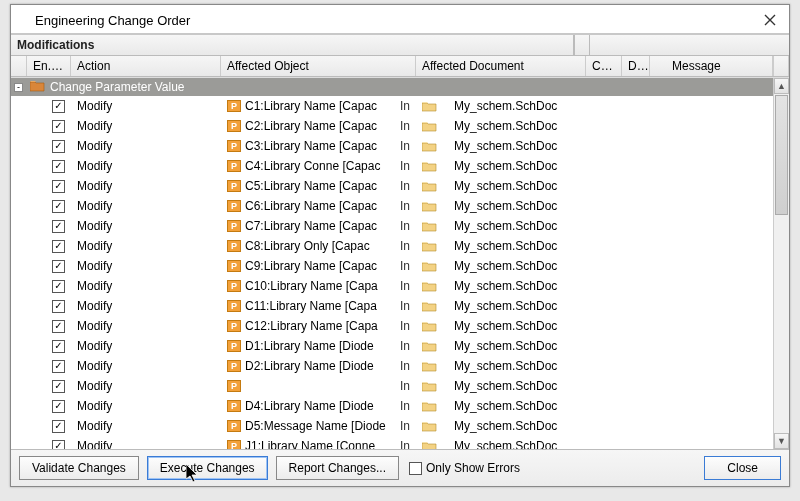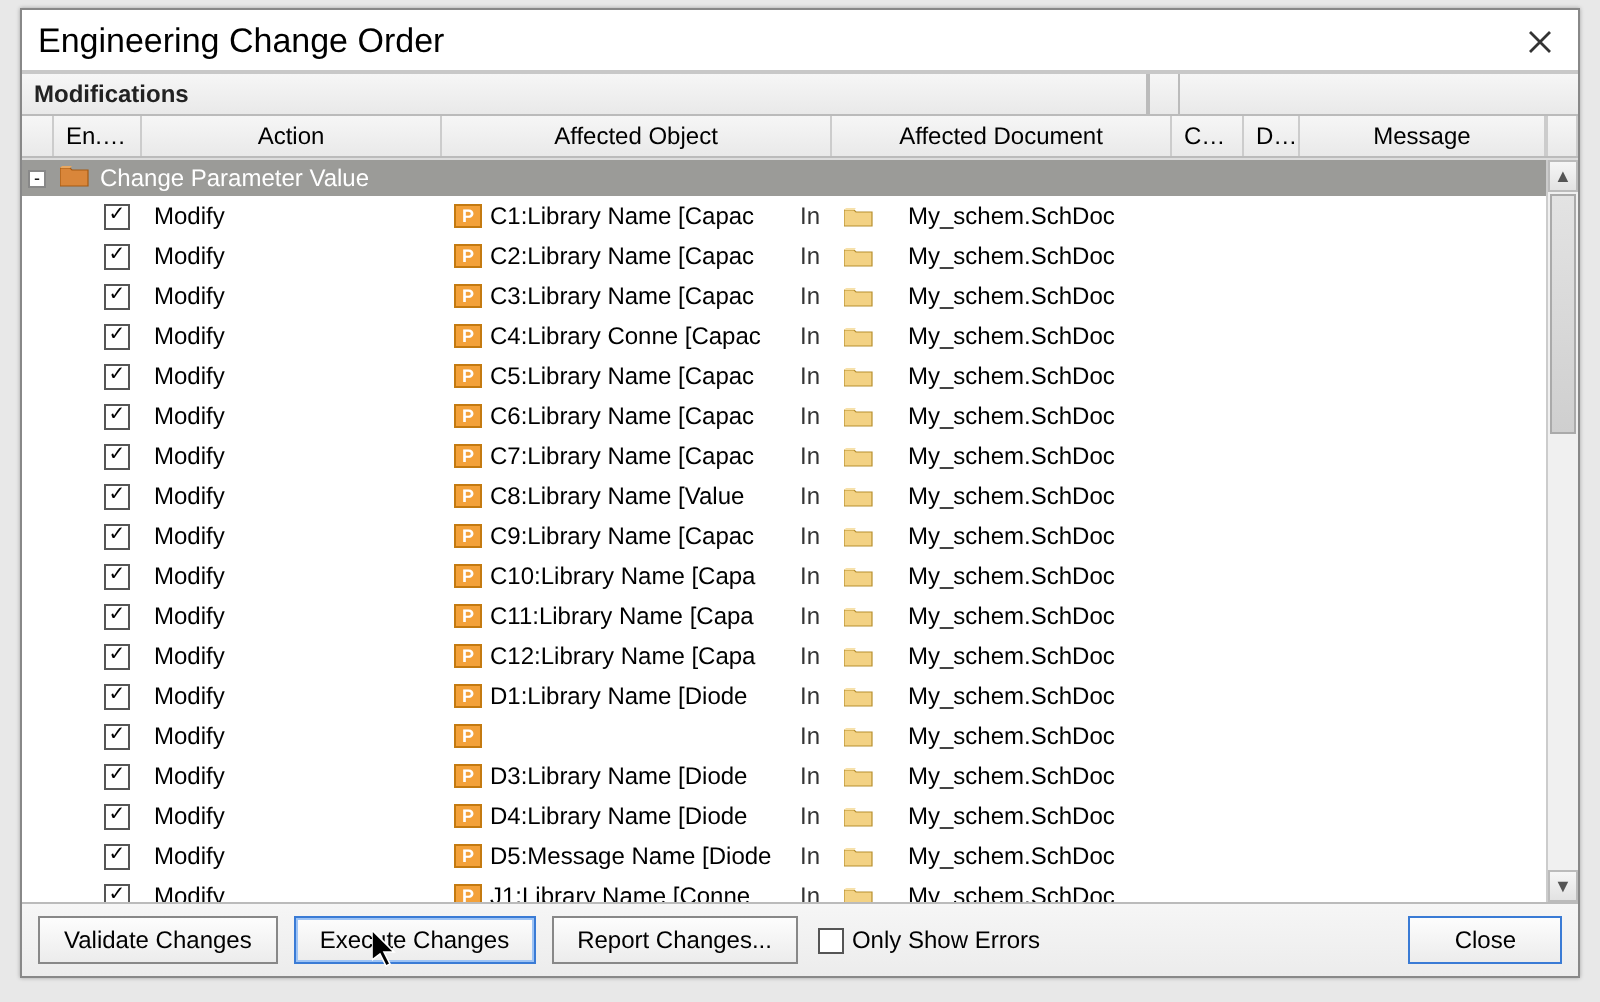--- a/index.html
+++ b/index.html
@@ -18,21 +18,21 @@
     border: 1px solid #888;
     box-shadow: 0 0 2px rgba(0,0,0,0.3);
   }
   .titlebar {
     display: flex;
     align-items: center;
     justify-content: space-between;
     padding: 6px 8px 4px 8px;
     border-bottom: 1px solid #c8c8c8;
   }
-  .titlebar .title { font-size: 17px; }
+  .titlebar .title { font-size: 13px; margin-left: 16px; }
   .close-x {
     width: 22px; height: 18px;
     display:flex; align-items:center; justify-content:center;
     cursor: pointer;
   }
   .headers {
     display: flex;
     border-top: 1px solid #c8c8c8;
     border-bottom: 1px solid #bbb;
     background: linear-gradient(#f6f6f6,#e9e9e9);
@@ -48,30 +48,30 @@
   .panel-h.scrollpad { width: 16px; border-left:1px solid #bbb; }
   .colheads {
     display:flex;
     border-bottom: 1px solid #bbb;
     background: linear-gradient(#f6f6f6,#e9e9e9);
     font-size: 12px;
   }
   .colheads div {
     padding: 3px 6px;
     border-right: 1px solid #ccc;
-    overflow:hidden; white-space:nowrap; text-overflow:ellipsis;text-align:center;
+    overflow:hidden; white-space:nowrap; text-overflow:ellipsis;
   }
   .col-expand { width: 16px; }
   .col-en { width: 44px; }
   .col-action { width: 150px; }
   .col-obj { width: 195px; }
   .col-doc { width: 170px; }
   .col-check { width: 36px; }
   .col-done { width: 28px; }
-  .col-msg { flex:1; }
+  .col-msg { flex:1;margin-left:16px; }
   .col-scroll { width:16px; border-left:1px solid #ccc; }
   .grid-wrap {
     position: relative;
     height: 372px;
     overflow: hidden;
     border-top: 1px solid #ddd;
   }
   .grid {
     height: 100%;
     overflow-y: hidden;
@@ -381,21 +381,21 @@
           <span class="cell msg"></span>
         </div>
         <div class="row">
           <span class="cell expand"></span>
           <span class="cell en">
             <span class="chk">✓</span>
           </span>
           <span class="cell action">Modify</span>
           <span class="cell obj">
             <span class="icon-p">P</span>
-            <span>C8:Library Name [Value</span>
+            <span>C8:Library Only [Capac</span>
             <span style="flex:1"></span>
             <span style="color:#333;">In</span>
           </span>
           <span class="cell doc">
             <span class="icon-folder2"><svg width="16" height="12" viewBox="0 0 16 12">
                 <path d="M0 3 h5 l1 1 h8 v7 h-14 z" fill="#f3d284" stroke="#b78f2e" stroke-width="0.6"></path>
                 <path d="M0 3 h5 l1 -1 h-5 z" fill="#f7e1aa"></path>
               </svg></span>
             <span>My_schem.SchDoc</span>
           </span>
@@ -519,43 +519,43 @@
           <span class="cell msg"></span>
         </div>
         <div class="row">
           <span class="cell expand"></span>
           <span class="cell en">
             <span class="chk">✓</span>
           </span>
           <span class="cell action">Modify</span>
           <span class="cell obj">
             <span class="icon-p">P</span>
-            <span style="flex:1"></span>
-            <span style="color:#333;">In</span>
-          </span>
-          <span class="cell doc">
-            <span class="icon-folder2"><svg width="16" height="12" viewBox="0 0 16 12">
-                <path d="M0 3 h5 l1 1 h8 v7 h-14 z" fill="#f3d284" stroke="#b78f2e" stroke-width="0.6"></path>
-                <path d="M0 3 h5 l1 -1 h-5 z" fill="#f7e1aa"></path>
-              </svg></span>
-            <span>My_schem.SchDoc</span>
-          </span>
-          <span class="cell check"></span>
-          <span class="cell done"></span>
-          <span class="cell msg"></span>
-        </div>
-        <div class="row">
-          <span class="cell expand"></span>
-          <span class="cell en">
-            <span class="chk">✓</span>
-          </span>
-          <span class="cell action">Modify</span>
-          <span class="cell obj">
-            <span class="icon-p">P</span>
-            <span>D3:Library Name [Diode</span>
+            <span>D2:Library Name [Diode</span>
+            <span style="flex:1"></span>
+            <span style="color:#333;">In</span>
+          </span>
+          <span class="cell doc">
+            <span class="icon-folder2"><svg width="16" height="12" viewBox="0 0 16 12">
+                <path d="M0 3 h5 l1 1 h8 v7 h-14 z" fill="#f3d284" stroke="#b78f2e" stroke-width="0.6"></path>
+                <path d="M0 3 h5 l1 -1 h-5 z" fill="#f7e1aa"></path>
+              </svg></span>
+            <span>My_schem.SchDoc</span>
+          </span>
+          <span class="cell check"></span>
+          <span class="cell done"></span>
+          <span class="cell msg"></span>
+        </div>
+        <div class="row">
+          <span class="cell expand"></span>
+          <span class="cell en">
+            <span class="chk">✓</span>
+          </span>
+          <span class="cell action">Modify</span>
+          <span class="cell obj">
+            <span class="icon-p">P</span>
             <span style="flex:1"></span>
             <span style="color:#333;">In</span>
           </span>
           <span class="cell doc">
             <span class="icon-folder2"><svg width="16" height="12" viewBox="0 0 16 12">
                 <path d="M0 3 h5 l1 1 h8 v7 h-14 z" fill="#f3d284" stroke="#b78f2e" stroke-width="0.6"></path>
                 <path d="M0 3 h5 l1 -1 h-5 z" fill="#f7e1aa"></path>
               </svg></span>
             <span>My_schem.SchDoc</span>
           </span>

